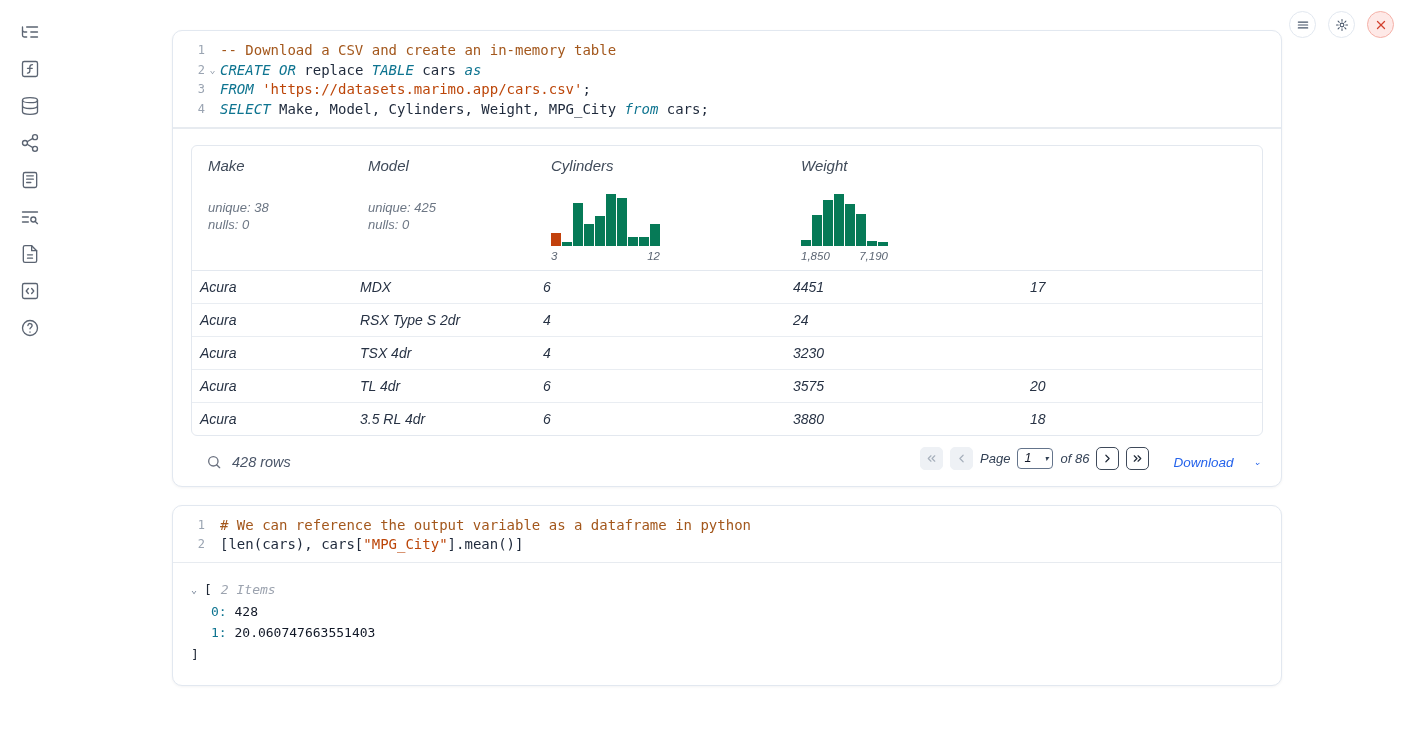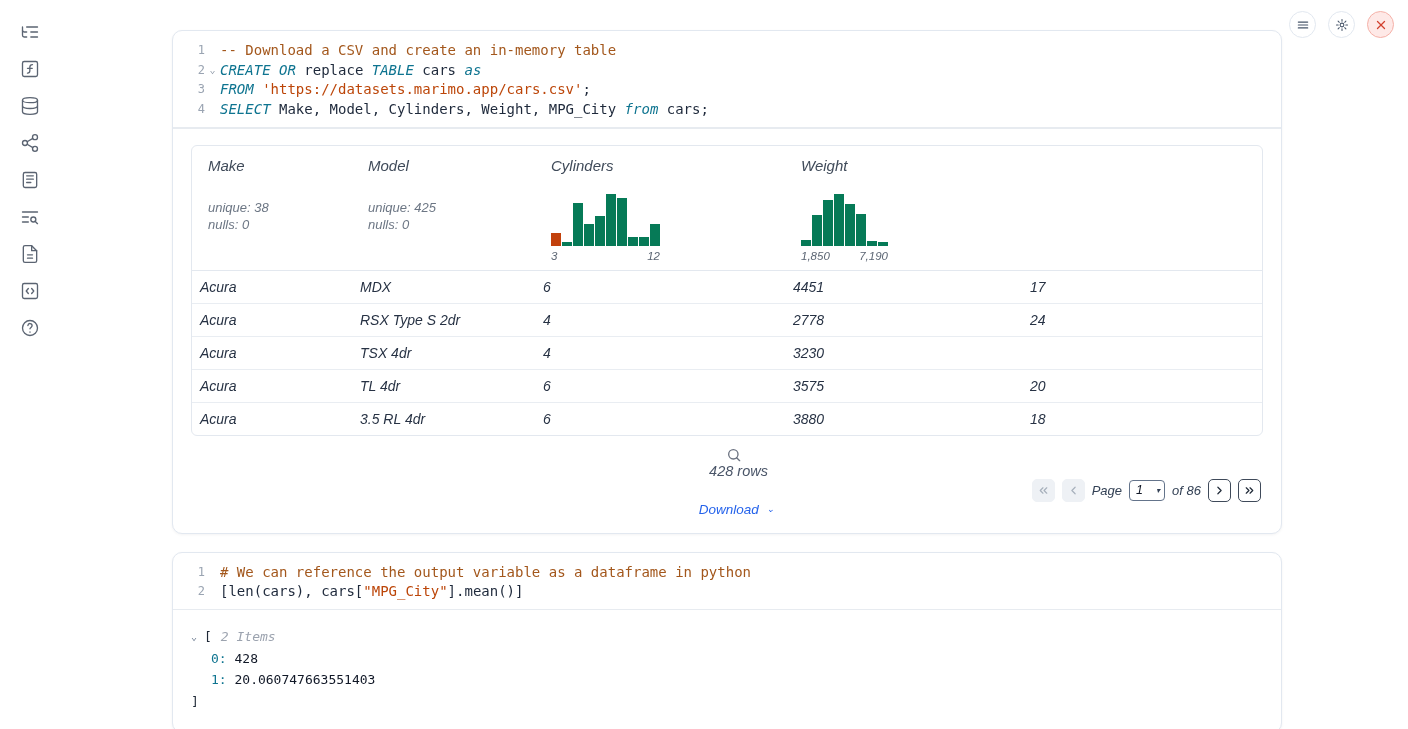--- a/index.html
+++ b/index.html
@@ -58,36 +58,36 @@
   .th-stats { margin-top:25px; font-size:13px; color:#6c7684; line-height:17px; }
   .hist-wrap { margin-top:auto; display:inline-block; align-self:flex-start; }
   .hist { display:flex; align-items:flex-end; gap:1px; height:54px; }
   .bar { width:10px; }
   .axis { display:flex; justify-content:space-between; font-size:11.5px; color:#5b6573; margin-top:4px; }
   .t-row { border-bottom:1px solid #e9edf2; }
   .t-row:last-child { border-bottom:none; }
   .td { padding:8px 8px; font-size:14px; color:#273244; }
 
   
-  .table-footer { display:flex; align-items:center; padding:11px 2px 12px 15px;flex-direction:column; }
+  .table-footer { display:flex; align-items:flex-end; padding:11px 2px 12px 15px; }
   .search-icon { color:#6b7280; display:flex; cursor:pointer; }
   .search-icon svg { width:16px; height:16px; }
   .row-count { margin-left:10px; font-size:14.5px; color:#4a5568; }
   .pager { margin-left:auto; display:flex; align-items:center; gap:7px; }
   .pbtn { width:23px; height:23px; border-radius:5px; display:flex; align-items:center;
           justify-content:center; cursor:pointer; }
   .pbtn svg { width:13px; height:13px; }
   .pbtn.disabled { background:#eef1f5; border:1px solid #eef1f5; color:#a7b0bc; }
   .pbtn.active { background:#fff; border:1.5px solid #3f4a5a; color:#1f2937; }
   .page-label, .of-label { font-size:13px; color:#334155; }
   .page-select { min-width:36px; height:21px; border:1px solid #64748b; border-radius:4px;
                  display:flex; align-items:center; justify-content:space-between;
                  padding:0 4px 0 6px; font-size:12.5px; color:#111827; cursor:pointer; gap:3px; }
   .page-select .caret { font-size:8px; color:#334155; }
-  .download-btn { margin-left:6px; display:flex; align-items:center; gap:8px;
+  .download-btn { margin-left:24px; display:flex; align-items:center; gap:20px;
                   color:#2563eb; font-size:13.5px; cursor:pointer; }
   .download-btn .caret { font-size:9px; }
 
   
   .py-output { padding:16px 18px 20px 18px; font-family:"DejaVu Sans Mono",monospace;
                font-size:13px; line-height:21.5px; color:#1f2937; }
   .out-row1 { display:flex; align-items:center; }
   .tree-chevron { width:13px; font-size:10px; color:#64748b; cursor:pointer; }
   .out-summary { font-style:italic; color:#9ca3af; margin-left:9px; }
   .out-item { padding-left:20px; }
@@ -275,21 +275,20 @@
               <div class="td">Acura</div>
               <div class="td">MDX</div>
               <div class="td">6</div>
               <div class="td">4451</div>
               <div class="td">17</div>
             </div>
             <div class="t-row tgrid">
               <div class="td">Acura</div>
               <div class="td">RSX Type S 2dr</div>
               <div class="td">4</div>
-              <div class="td">2778</div>
               <div class="td">24</div>
             </div>
             <div class="t-row tgrid">
               <div class="td">Acura</div>
               <div class="td">TSX 4dr</div>
               <div class="td">4</div>
               <div class="td">3230</div>
             </div>
             <div class="t-row tgrid">
               <div class="td">Acura</div>

